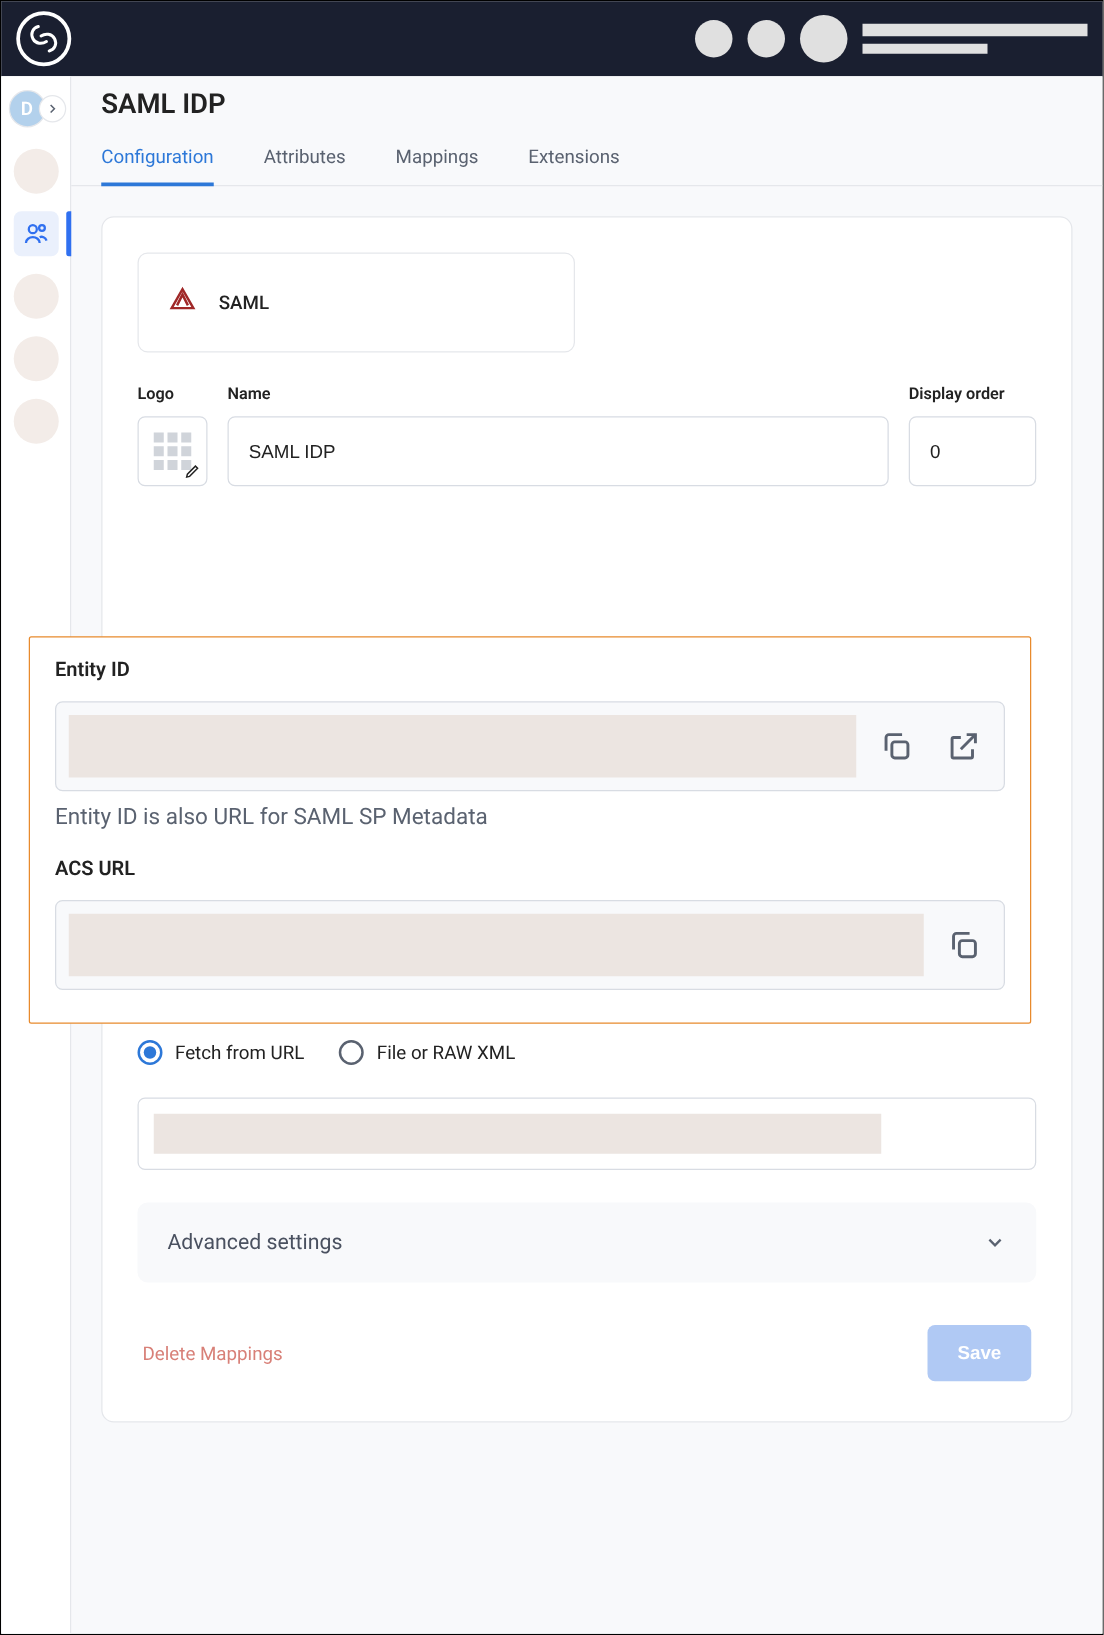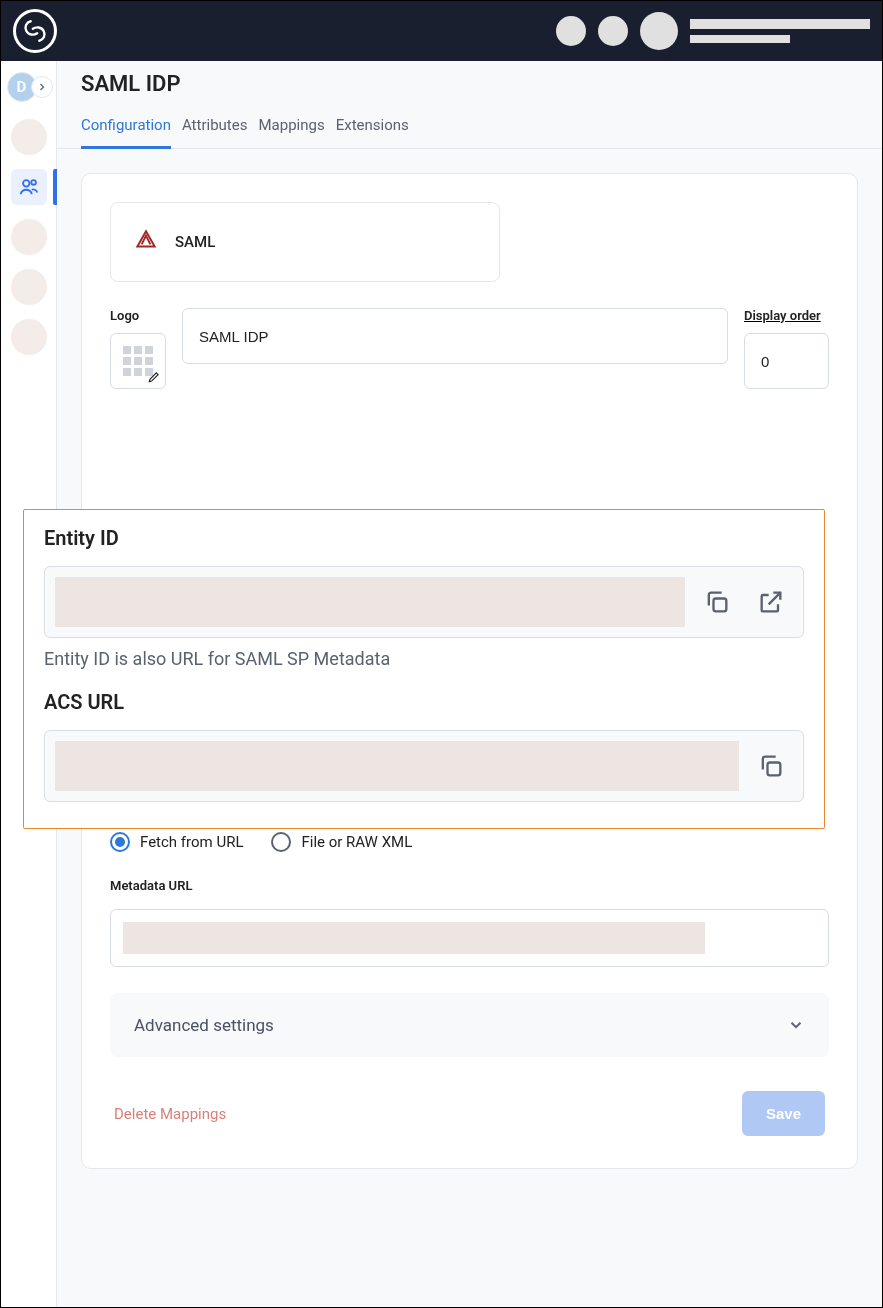--- a/index.html
+++ b/index.html
@@ -30,43 +30,43 @@
 .rail-item.active { background: #eaf0fc; color: #3070f0; border-radius: 6px; position: relative; display:flex; align-items:center; justify-content:center; }
 .rail-item.active svg { width: 22px; height: 22px; }
 .rail-active-bar { position: absolute; right: -10px; top: 0; bottom: 0; width: 4px; background: #3070f0; border-radius: 2px 0 0 2px; }
 
 
 .main { flex: 1; display: flex; flex-direction: column; }
 .main-header { padding: 10px 24px 0 24px; }
 .breadcrumb { font-size: 13px; color: #888; margin-bottom: 2px; }
 .breadcrumb a { color: #2d78d8; text-decoration: none; }
 .page-title { font-size: 22px; font-weight: 600; color: #222; margin-bottom: 10px; }
-.tabs { display: flex; gap: 11px; border-bottom: 1px solid #e5e7eb; padding: 0 24px; }
+.tabs { display: flex; gap: 40px; border-bottom: 1px solid #e5e7eb; padding: 0 24px; }
 .tab { padding: 10px 0 12px 0; font-size: 15px; color: #5a6270; cursor: pointer; border-bottom: 3px solid transparent; margin-bottom: -1px; }
 .tab.active { color: #2d78d8; border-bottom-color: #2d78d8; }
 
 .panel-wrap { padding: 24px; }
 .panel { background: #fff; border: 1px solid #e5e7eb; border-radius: 10px; padding: 28px; }
 
-.provider-card { border: 1px solid #e5e7eb; border-radius: 8px; padding: 24px 22px; display: flex; align-items: center; gap: 16px; width: 390px; margin-bottom: 26px; }
+.provider-card { border: 1px solid #e5e7eb; border-radius: 8px; padding: 24px 22px; display: flex; align-items: center; gap: 16px; width: 350px; margin-bottom: 26px; }
 .saml-icon svg { width: 26px; height: 26px; }
 .provider-card span { font-size: 15px; font-weight: 500; color: #222; }
 
 .form-row { display: flex; gap: 16px; margin-bottom: 20px; }
 .field-label { font-size: 13px; font-weight: 600; color: #222; margin-bottom: 10px; display: block; }
 .logo-box { width: 56px; height: 56px; border: 1px solid #d8dce3; border-radius: 6px; position: relative; display: grid; grid-template-columns: repeat(3, 8px); grid-template-rows: repeat(3, 8px); gap: 3px; align-content: center; justify-content: center; }
 .logo-box .dot { background: #d0d4da; }
 .logo-box .pencil { position: absolute; bottom: 4px; right: 4px; width: 14px; height: 14px; }
 .text-input { height: 56px; border: 1px solid #d8dce3; border-radius: 6px; padding: 0 16px; font-size: 15px; color: #222; width: 100%; }
 .name-col { flex: 1; }
-.order-col { width: 85px; text-decoration: underline; }
+.order-col { width: 102px; }
 
 
 .callout { position: absolute; left: 22px; top: 448px; width: 802px; background: #fff; border: 1px solid #e88a2c; border-radius: 2px; padding: 16px 20px 26px 20px; z-index: 10; }
-.callout-title { font-size: 20px; font-weight: 600; color: #222; margin-bottom: 16px; }
+.callout-title { font-size: 16px; font-weight: 600; color: #222; margin-bottom: 16px; }
 .callout-field { border: 1px solid #d8dce3; border-radius: 6px; background: #f8f9fb; padding: 10px; display: flex; align-items: center; gap: 10px; }
 .callout-redact { flex: 1; height: 50px; background: #ece5e1; }
 .icon-btn { width: 44px; height: 44px; display: flex; align-items: center; justify-content: center; color: #5a6270; cursor: pointer; border-radius: 6px; }
 .icon-btn svg { width: 28px; height: 28px; stroke-width: 2; }
 .callout-hint { font-size: 18px; color: #5a6270; margin-top: 10px; }
 .callout-section2 { margin-top: 21px; }
 
 
 .callout-spacer { height: 388px; }
 
@@ -170,20 +170,21 @@
                   <div class="dot"></div>
                 <div class="dot"></div>
                   <div class="dot"></div>
                   <div class="dot"></div>
                 <svg class="pencil" viewBox="0 0 24 24" fill="none" stroke="#222" stroke-width="2">
                     <path d="M4 20l4-1 11-11-3-3L5 16l-1 4z"></path>
                   </svg>
               </div>
             </div>
             <div class="name-col">
+              <label class="field-label">Name</label>
               <input class="text-input" value="SAML IDP" style="">
             </div>
             <div class="order-col">
               <label class="field-label">Display order</label>
               <input class="text-input" value="0" style="">
             </div>
           </div>
 
           <div class="callout-spacer"></div>
 
@@ -192,21 +193,20 @@
             <div class="radio-opt">
               <span class="radio checked"></span>
               <span>Fetch from URL</span>
             </div>
             <div class="radio-opt">
               <span class="radio"></span>
               <span>File or RAW XML</span>
             </div>
           </div>
 
-          <div class="section-label">Metadata URL</div>
           <div class="metadata-url-box">
             <div class="metadata-redact"></div>
           </div>
 
           <div class="collapse">
             <span>Advanced settings</span>
             <svg class="chev-down" viewBox="0 0 24 24" fill="none" stroke="currentColor" stroke-width="2.5">
                 <path d="M6 9l6 6 6-6"></path>
               </svg>
           </div>

